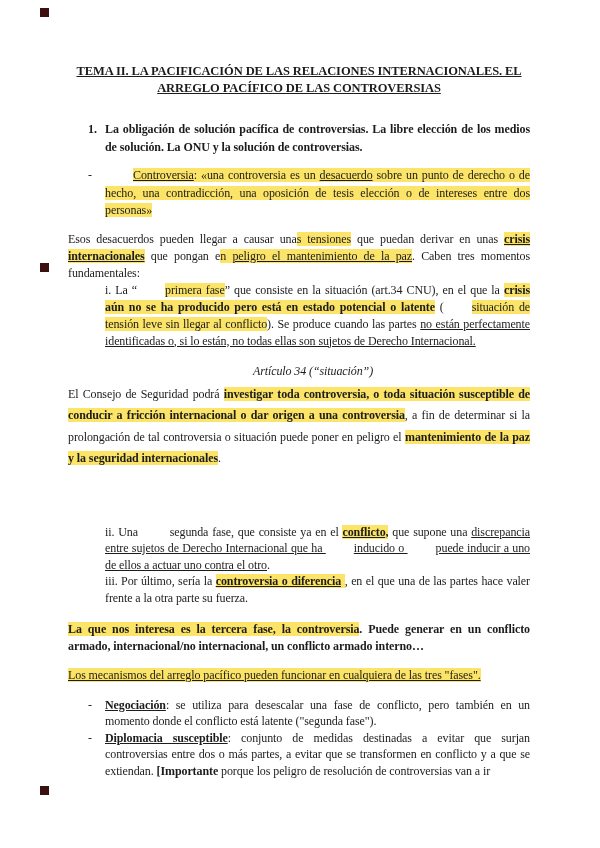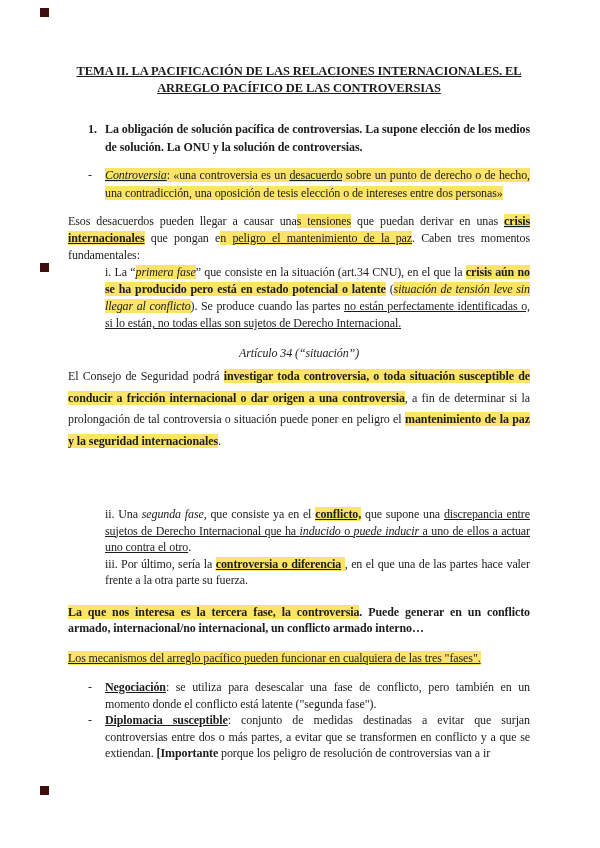--- a/index.html
+++ b/index.html
@@ -20,21 +20,21 @@
     text-align:justify;
   }
   .title{
     font-size:12.5px;
     font-weight:bold;
     text-align:center;
     line-height:17px;
     margin:0 0 24px 0;
   }
   .b{font-weight:bold;}
-  .i{font-style:italic;}
+  .i{margin-left:28px;}
   .u{text-decoration:underline;}
   .hl{background:var(--hl,#fbe467);}
   .li{position:relative;padding-left:37px;}
   .li .marker{position:absolute;left:20px;top:0;}
   .mb11{margin-bottom:11px;}
   p{margin:0;}
   .p-controversia{line-height:17.5px;}
   .p-item1{line-height:17.5px;}
   .p-esos{line-height:17px;}
   .p-fase1{margin-left:37px;line-height:17px;}
@@ -62,21 +62,21 @@
   <div class="artifact a1"></div>
   <div class="artifact a2"></div>
   <div class="artifact a3"></div>
 
   <div class="content">
 
     <h1 class="title"><span class="u">TEMA II. LA PACIFICACIÓN DE LAS RELACIONES INTERNACIONALES. EL ARREGLO PACÍFICO DE LAS CONTROVERSIAS</span></h1>
 
     <div class="li mb11">
       <span class="marker b">1.</span>
-      <p class="p-item1"><span class="b">La obligación de solución pacífica de controversias. La supone elección de los medios de solución. La ONU y la solución de controversias.</span></p>
+      <p class="p-item1"><span class="b">La obligación de solución pacífica de controversias. La libre elección de los medios de solución. La ONU y la solución de controversias.</span></p>
     </div>
 
     <div class="li mb11">
       <span class="marker">-</span>
       <p class="p-controversia"><span class="i u hl">Controversia</span><span class="hl">: «una controversia es un </span><span class="u hl">desacuerdo</span><span class="hl"> sobre un punto de derecho o de hecho, una contradicción, una oposición de tesis elección o de intereses entre dos personas»</span></p>
     </div>
 
     <p class="p-esos"><span>Esos desacuerdos pueden llegar a causar una</span><span class="hl">s tensiones</span><span> que puedan derivar en unas </span><span class="b u hl">crisis internacionales</span><span> que pongan e</span><span class="hl">n </span><span class="u hl">peligro el mantenimiento de la paz</span><span>. Caben tres momentos fundamentales:</span></p>
 
     <p class="p-fase1"><span>i. La “</span><span class="i hl">primera fase</span><span>” que consiste en la situación (art.34 CNU), en el que la </span><span class="b hl">crisis aún no se ha producido pero está en estado potencial o latente</span><span> (</span><span class="i hl">situación de tensión leve sin llegar al conflicto</span><span>). Se produce cuando las partes </span><span class="u">no están perfectamente identificadas o, si lo están, no todas ellas son sujetos de Derecho Internacional.</span></p>

